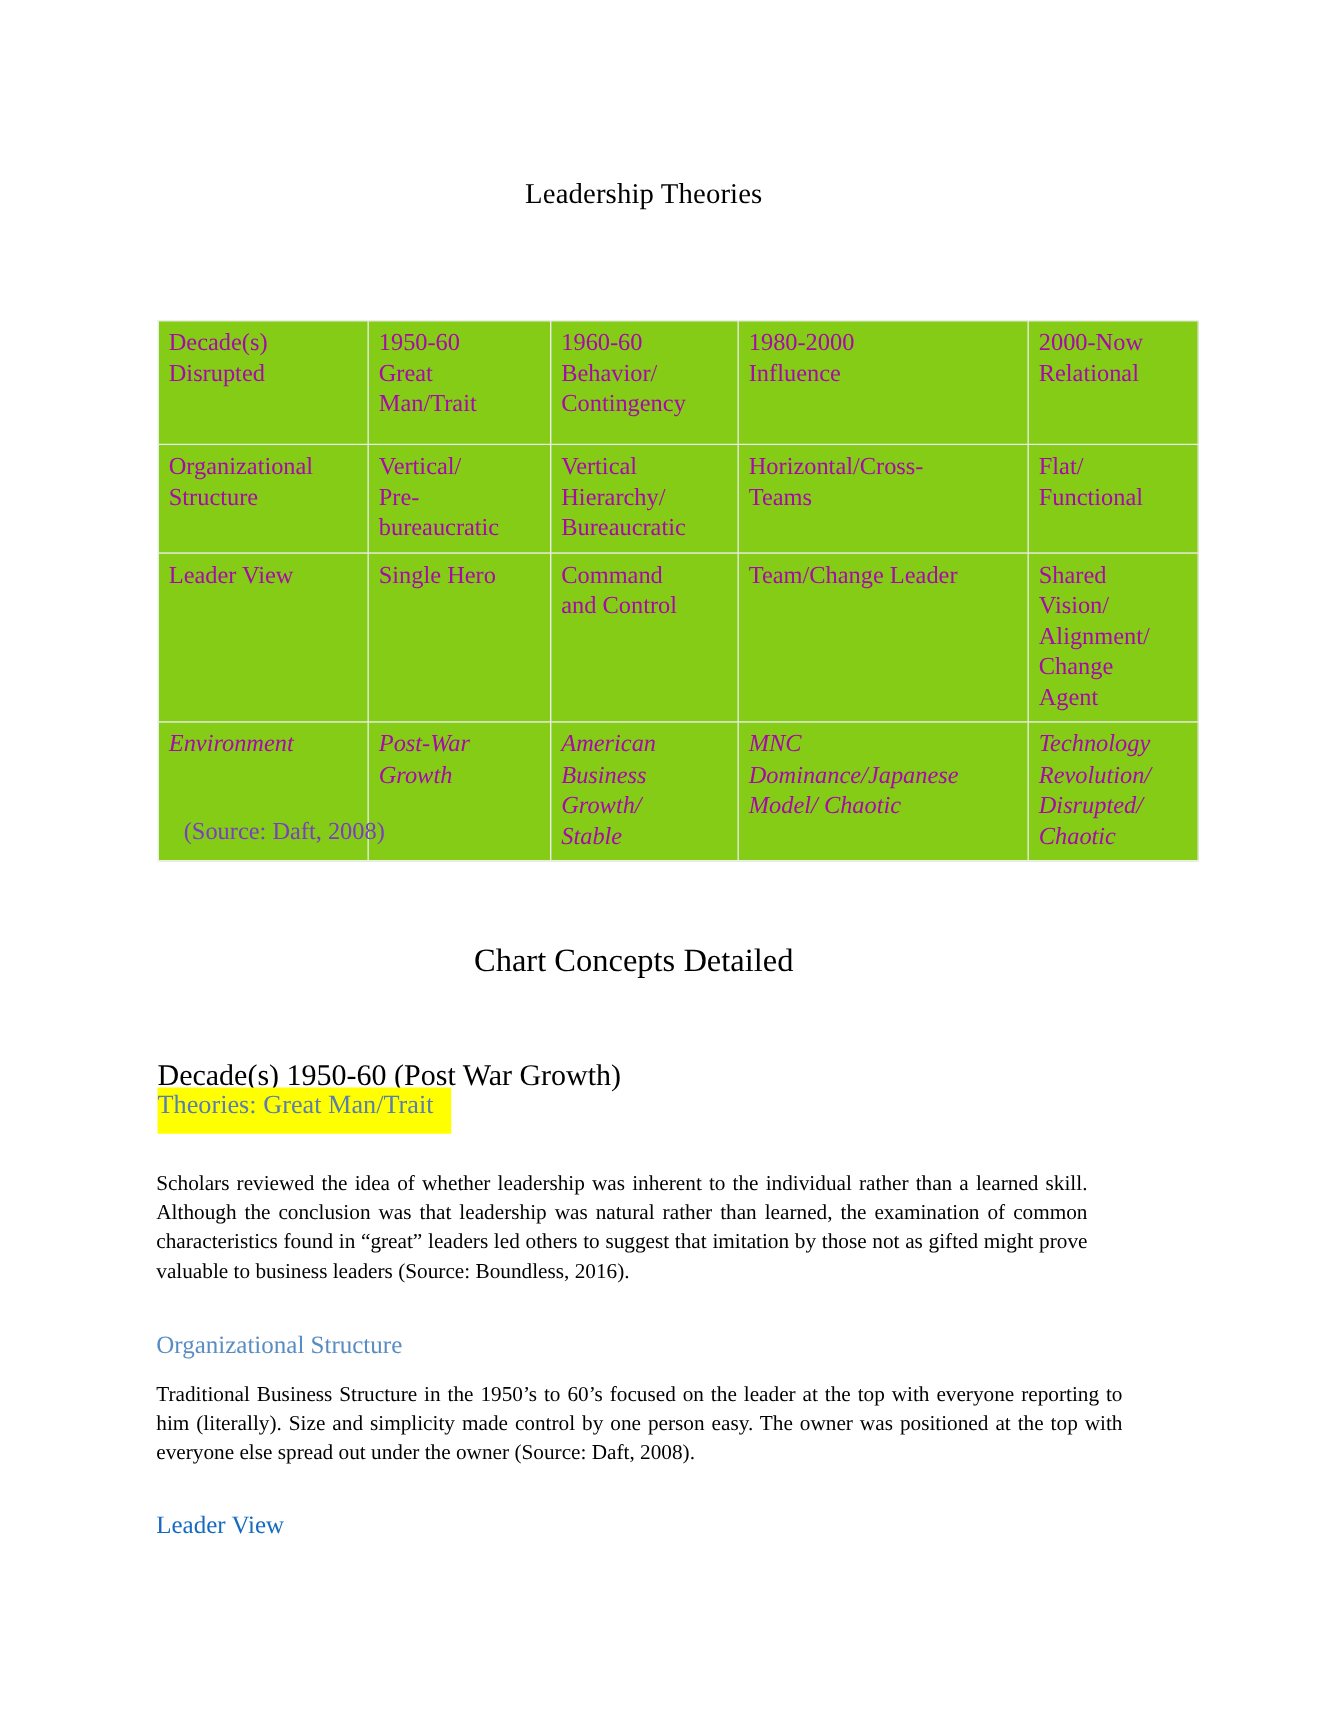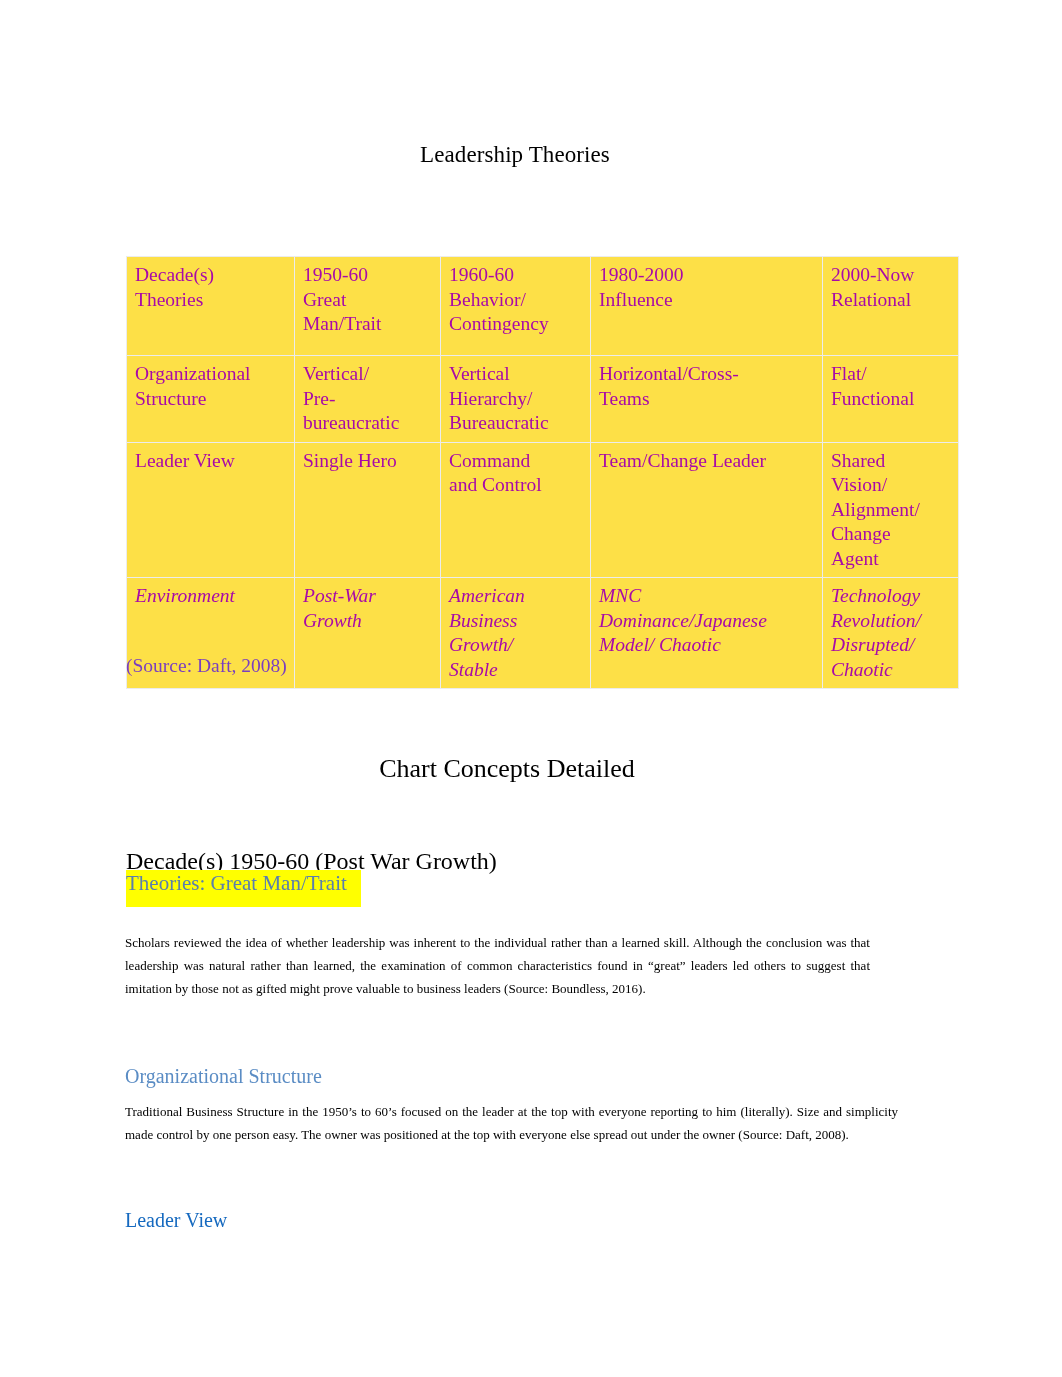--- a/index.html
+++ b/index.html
@@ -47,21 +47,21 @@
     table-layout: fixed;
   }
   .chart-table td {
     vertical-align: top;
     padding: 6px 8px 6px 8px;
     border: 1px solid #ececec;
     color: #a80aa8;
     font-size: 19.5px;
     line-height: 24.5px;
     font-family: "Liberation Serif", "DejaVu Serif", serif;
-    background: #fde047;
+    background: #84cc16;
   }
   .chart-table col.c1 { width: 168px; }
   .chart-table col.c2 { width: 146px; }
   .chart-table col.c3 { width: 150px; }
   .chart-table col.c4 { width: 232px; }
   .chart-table col.c5 { width: 136px; }
 
   .row-h td { height: 86px; }
   .row-2 td  { height: 72px; }
   .row-3 td  { height: 118px; }
@@ -70,20 +70,21 @@
   .cell-line { display: block; white-space: pre-wrap; }
 
   
   .source-caption {
     position: absolute;
     left: 126px;
     top: 653px;
     font-size: 19.5px;
     line-height: 26px;
     color: #7a3fbf;
+    padding-left: 21px;
   }
 
   
   .section-heading {
     position: absolute;
     left: 0;
     top: 730px;
     width: 1014px;
     text-align: center;
     font-size: 26px;
@@ -115,21 +116,21 @@
   .highlight-heading .hl {
     background: #ffff00;
     padding: 1px 14px 12px 0px;
   }
 
   
   .body-par {
     position: absolute;
     left: 125px;
     width: 745px;
-    font-size: 13px;
+    font-size: 17px;
     line-height: 23.2px;
     color: #000000;
     text-align: justify;
   }
   .par-1 { top: 918px; }
 
   .blue-heading {
     position: absolute;
     left: 125px;
     font-size: 20px;
@@ -159,21 +160,21 @@
       <col class="c1">
         <col class="c2">
         <col class="c3">
         <col class="c4">
         <col class="c5">
     </colgroup>
     <tbody>
       <tr class="row-h">
         <td>
           <span class="cell-line">Decade(s)</span>
-          <span class="cell-line">Theories</span>
+          <span class="cell-line">Disrupted</span>
         </td>
         <td>
           <span class="cell-line">1950-60
 Great
 Man/Trait</span>
         </td>
         <td>
           <span class="cell-line">1960-60
 Behavior/
 Contingency</span>

